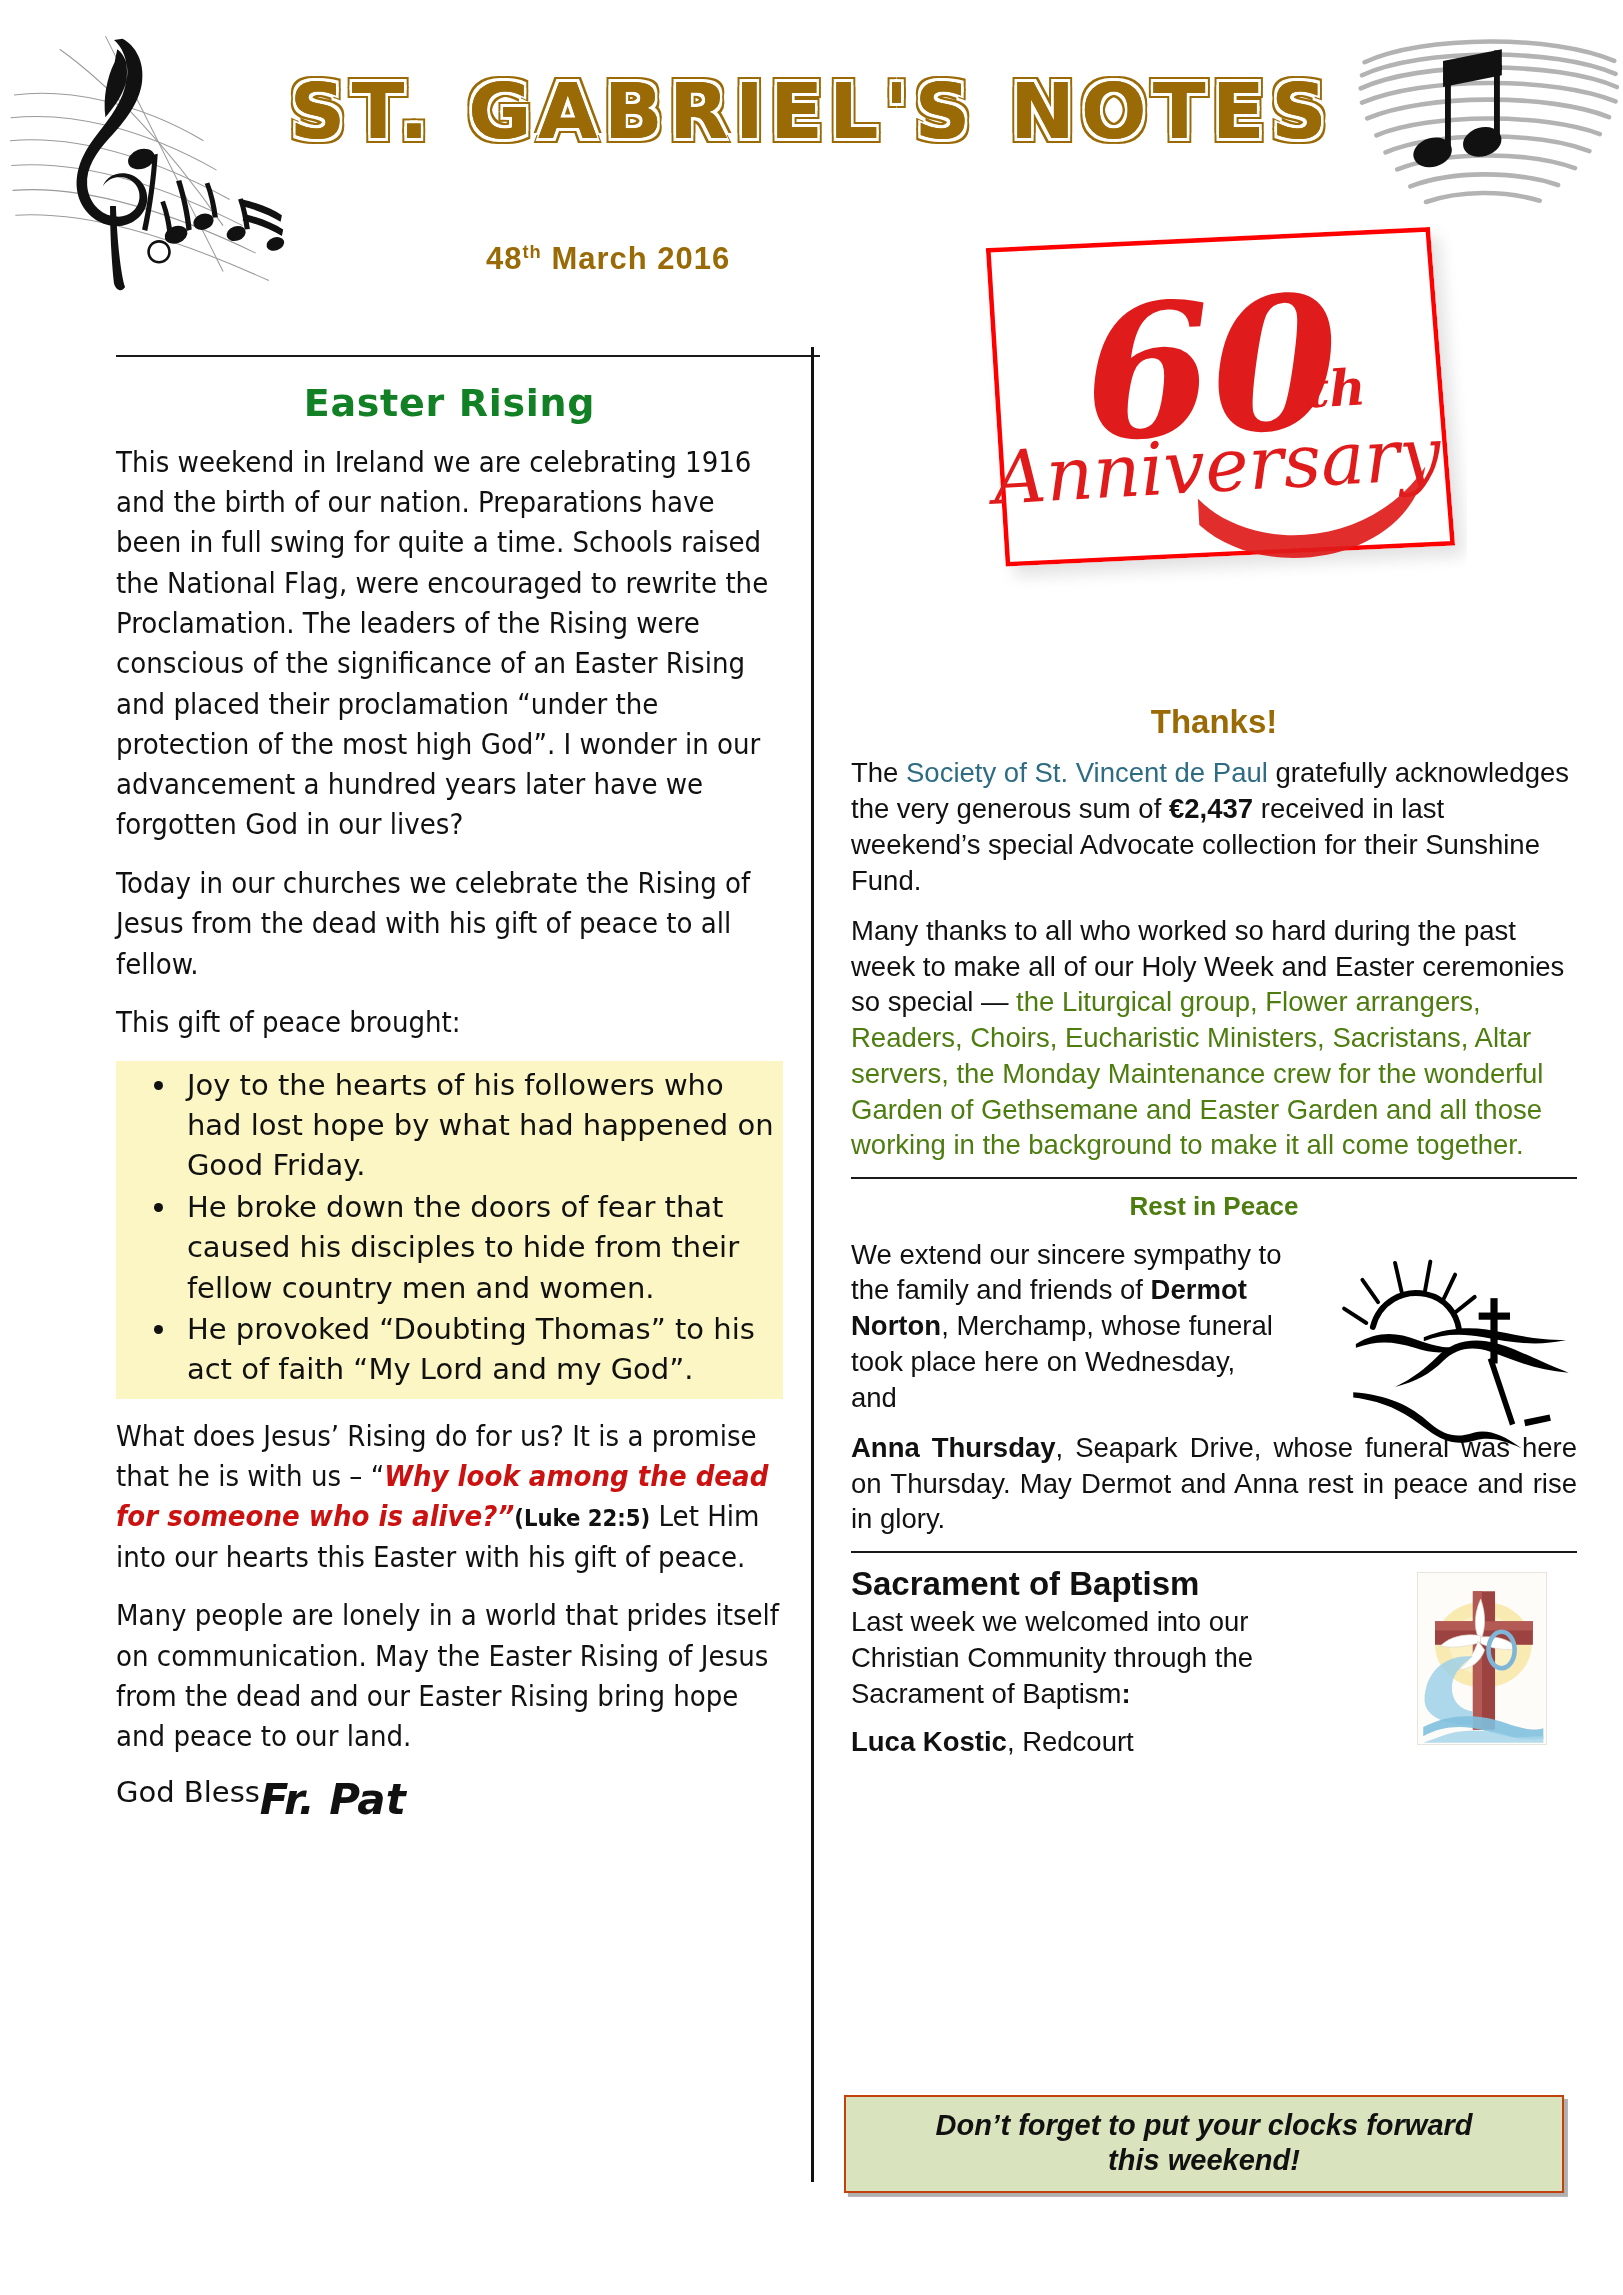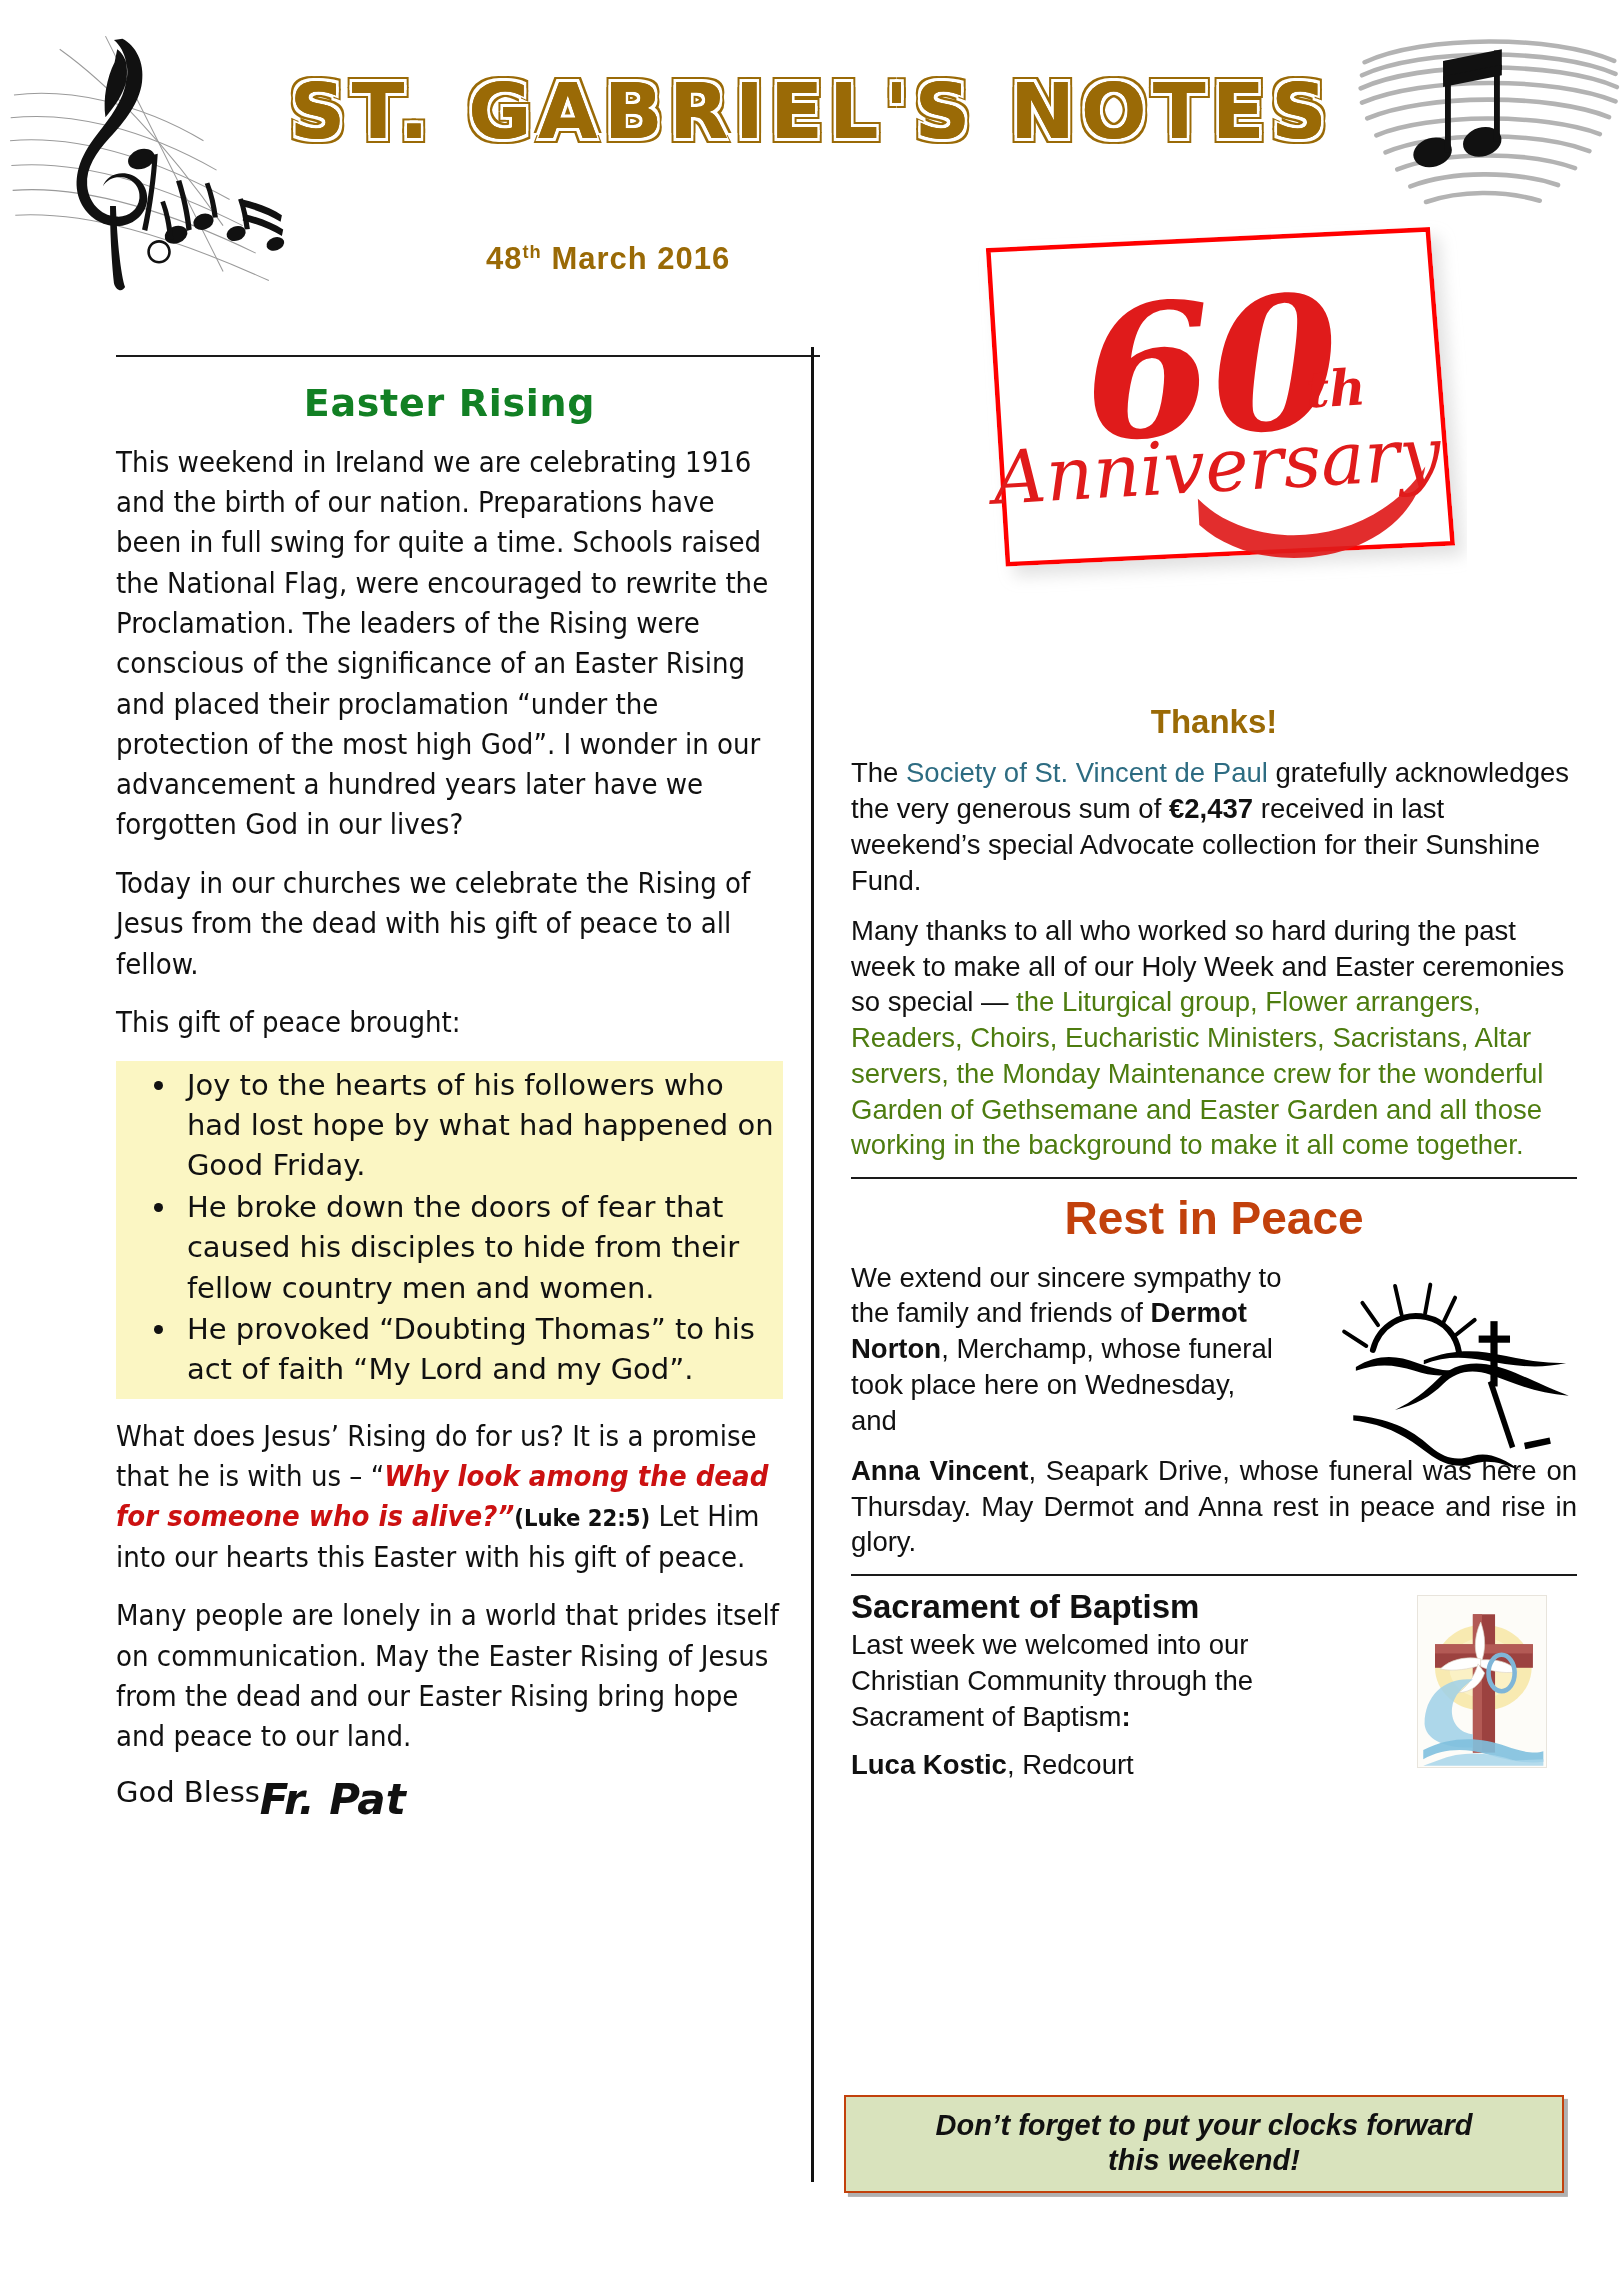--- a/index.html
+++ b/index.html
@@ -166,21 +166,21 @@
     width: 726px;
     font-family: "Liberation Sans", sans-serif;
   }
   .r-title {
     text-align: center;
     font-weight: bold;
     font-size: 33px;
     color: #9a6a06;
     margin: 0 0 14.4px 0;
   }
-  .r-title.dark { color: #c2410c; font-size: 46px; }
+  .r-title.dark { color: #4d7c0f; font-size: 26px; }
   .r-body {
     font-size: 27.5px;
     line-height: 1.30;
     color: #111111;
     margin: 0 0 14.4px 0;
   }
   .r-body.justify { text-align: justify; }
   .teal { color: #2d6c82; }
   .brown { color: #4d7c0f; }
   .bold { font-weight: bold; }
@@ -395,21 +395,21 @@
                  C 218 312 196 306 172 288 C 142 264 110 244 58 238 Z"></path>
         <rect x="268" y="86" width="11" height="100"></rect>
         <rect x="250" y="108" width="48" height="11"></rect>
         <path d="M272 176 L306 278 L298 281 L264 180 Z"></path>
         <rect x="320" y="268" width="40" height="10" transform="rotate(-12 340 273)"></rect>
       </g>
     </svg>
 
     <p class="r-body rip-narrow"><span>We extend our sincere sympathy to the family and friends of </span><span class="bold">Dermot Norton</span><span>, Merchamp, whose funeral took place here on  Wednesday, and</span></p>
 
-    <p class="r-body justify"><span class="bold">Anna  Vincent</span><span>, Seapark Drive, whose funeral was here on Thursday.   May Dermot and Anna rest in peace and rise in glory.</span></p>
+    <p class="r-body justify"><span class="bold">Anna  Thursday</span><span>, Seapark Drive, whose funeral was here on Thursday.   May Dermot and Anna rest in peace and rise in glory.</span></p>
   </div>
 
   <div class="r-hrule"></div>
 
   <div class="baptism-wrap">
     <svg id="baptism-art" viewBox="0 0 196 262">
       <rect x="0" y="0" width="196" height="262" fill="#fdfcf8"></rect>
       <g>
         <ellipse cx="100" cy="110" rx="74" ry="66" fill="#f6e49a" opacity="0.75"></ellipse>
         <ellipse cx="100" cy="110" rx="52" ry="46" fill="#fbf3cb" opacity="0.8"></ellipse>

